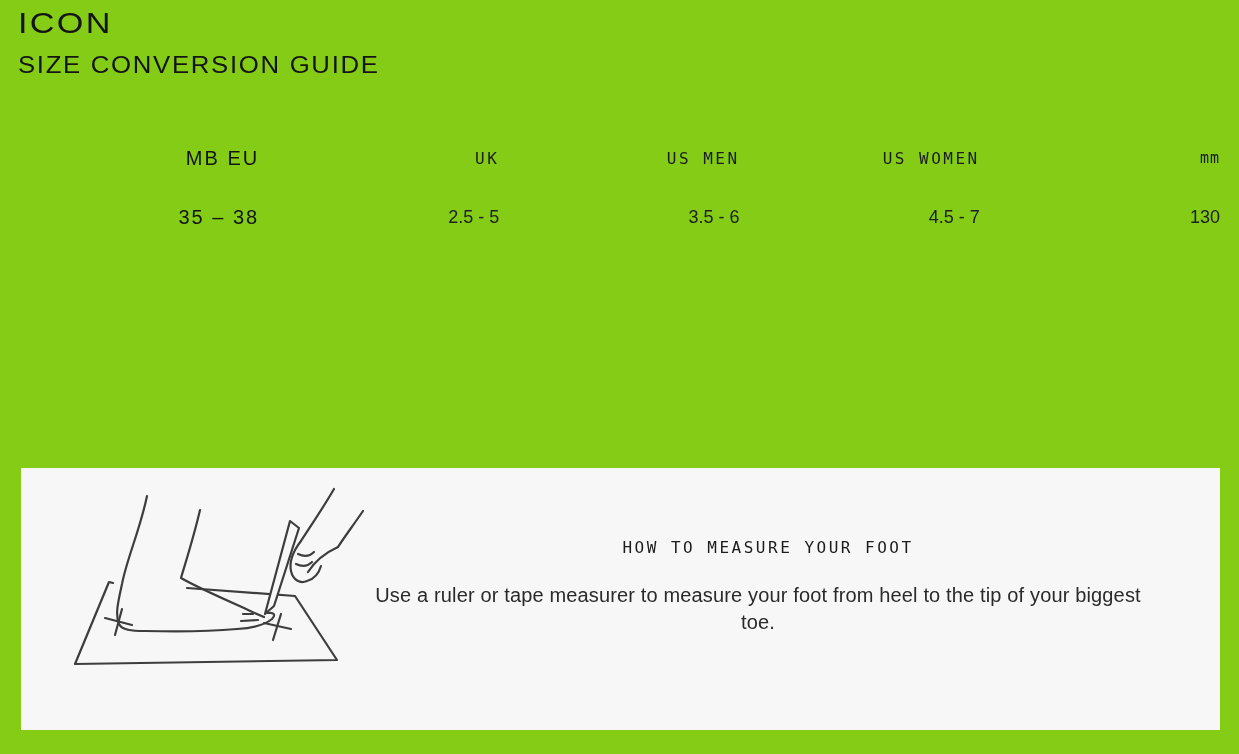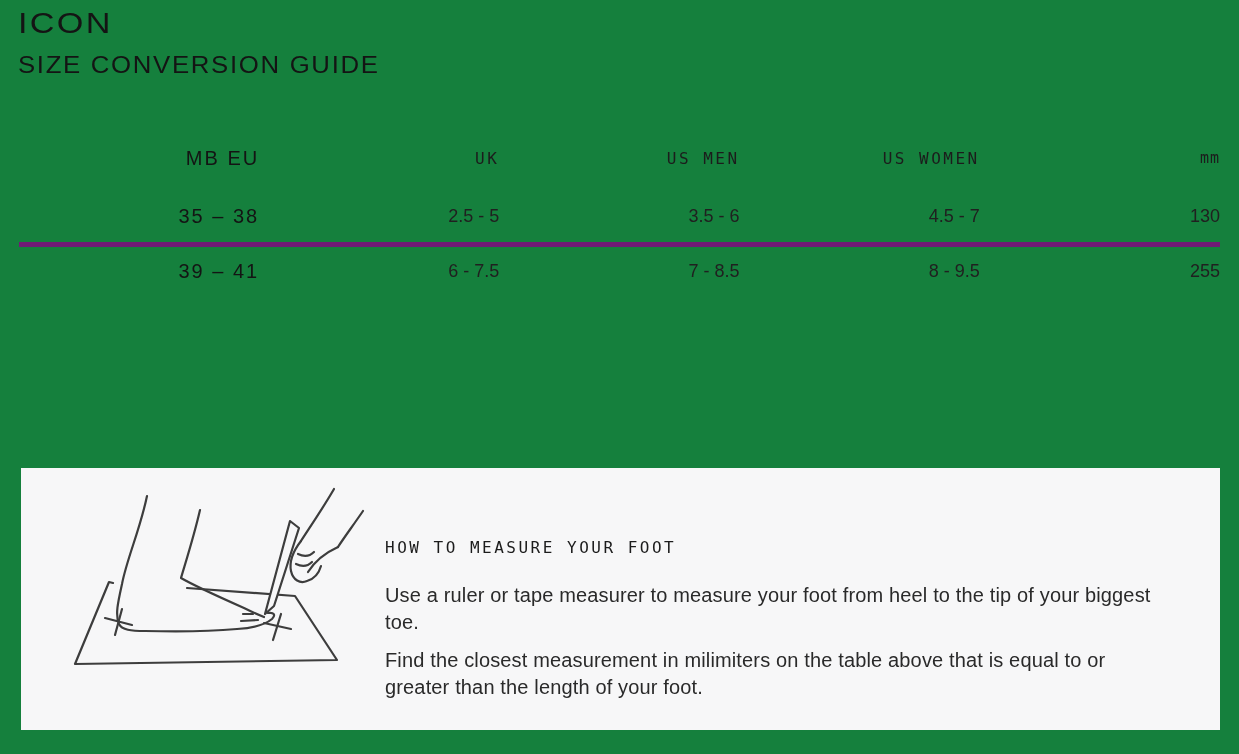--- a/index.html
+++ b/index.html
@@ -1,21 +1,21 @@
 <!DOCTYPE html>
 <html><head>
 <meta charset="utf-8">
 <style>
   * { margin: 0; padding: 0; box-sizing: border-box; }
   html, body { background: #ffffff; }
   .page {
     position: relative;
     width: 1239px;
     height: 754px;
-    background: #15803d;
+    background: #84cc16;
     overflow: hidden;
     font-family: "Liberation Sans", sans-serif;
     color: #1e1e1e;
   }
   .page-title {
     position: absolute;
     left: 18px;
     top: 6px;
     font-size: 30px;
     font-weight: 500;
@@ -90,23 +90,24 @@
   }
   .foot-illustration {
     position: absolute;
     left: 26px;
     top: 16px;
     width: 320px;
     height: 210px;
   }
   .measure-text {
     position: absolute;
-    left: 364px;
+    left: 352px;
     top: 70px;
     width: 790px;
+    text-align: center;
   }
   .measure-heading {
     font-family: "DejaVu Sans Mono", monospace;
     font-size: 16px;
     font-weight: normal;
     letter-spacing: 2.5px;
     color: #1c1c1c;
     margin-bottom: 25px;
   }
   .measure-text p {
@@ -137,27 +138,20 @@
       </tr>
     </thead>
     <tbody>
       <tr>
         <td class="c-wide">35 – 38</td>
         <td class="c-reg">2.5 - 5</td>
         <td class="c-reg">3.5 - 6</td>
         <td class="c-reg">4.5 - 7</td>
         <td class="c-reg">130</td>
       </tr>
-      <tr>
-        <td class="c-wide">39 – 41</td>
-        <td class="c-reg">6 - 7.5</td>
-        <td class="c-reg">7 - 8.5</td>
-        <td class="c-reg">8 - 9.5</td>
-        <td class="c-reg">255</td>
-      </tr>
     </tbody>
   </table>
 
   <section class="panel">
 
     <svg class="foot-illustration" viewBox="0 0 320 210" fill="none" stroke="#3d3d3d" stroke-width="2.2" stroke-linecap="round" stroke-linejoin="round">
 
       <path d="M66,99 L62,98 L28,180 L290,176 L248,112 L140,104"></path>
 
       <path d="M243,37 L252,44 L227,122 L218,130 Z" fill="#f7f7f8"></path>
@@ -175,18 +169,17 @@
       <path d="M251,70 C257,73 263,72 267,68 M249,80 C255,83 261,82 265,78"></path>
 
       <path d="M58,134 L85,141 M75,125 L68,151"></path>
 
       <path d="M217,139 L244,145 M234,130 L226,156"></path>
     </svg>
 
     <div class="measure-text">
       <h3 class="measure-heading">HOW TO MEASURE YOUR FOOT</h3>
       <p>Use a ruler or tape measurer to measure your foot from heel to the tip of your biggest toe.</p>
-      <p>Find the closest measurement in milimiters on the table above that is equal to or greater than the length of your foot.</p>
     </div>
 
   </section>
 
 </div>
 
 </body></html>

